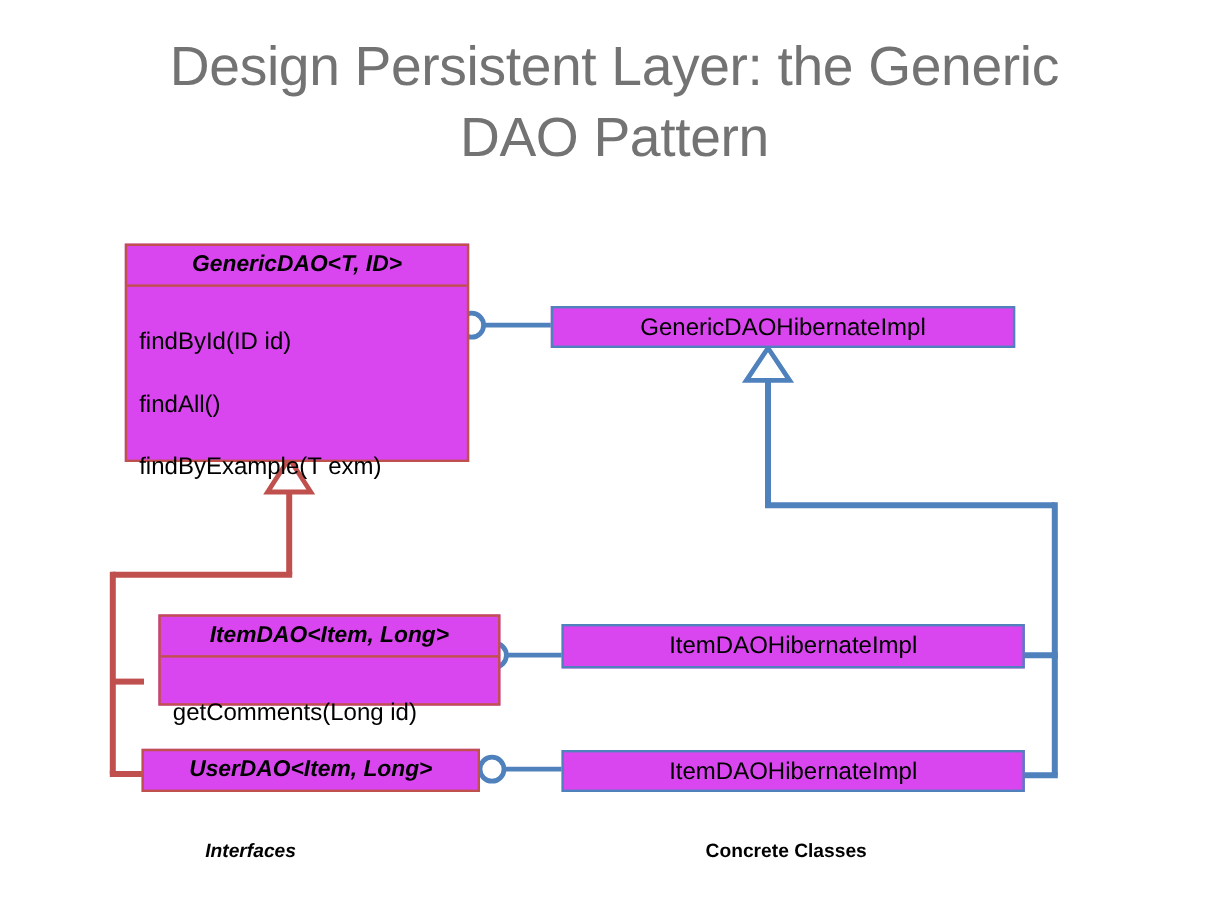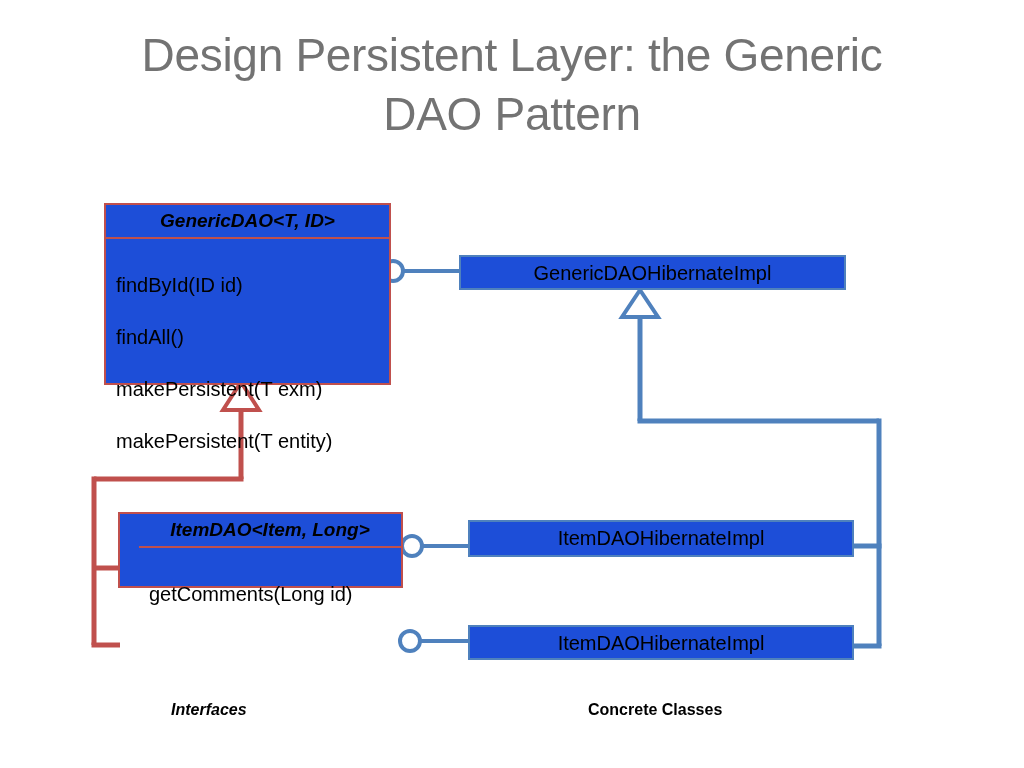--- a/index.html
+++ b/index.html
@@ -45,21 +45,21 @@
     left: 0; top: 0;
     width: 1024px;
     height: 768px;
     pointer-events: none;
   }
 
   
   .uml-box {
     position: absolute;
     box-sizing: border-box;
-    background: #1d4ed8;
+    background: #d946ef;
     display: flex;
     flex-direction: column;
   }
   .uml-box.iface {
     border: 2.5px solid #C0504D;
   }
   .uml-box.impl {
     border: 2.5px solid #4F81BD;
   }
 
@@ -159,32 +159,34 @@
       <line x1="420" y1="641" x2="468" y2="641"></line>
       <circle cx="410" cy="641" r="10" fill="#ffffff"></circle>
     </g>
   </svg>
 
   <div class="uml-box iface" style="left:104px; top:203px; width:287px; height:182px;">
     <div class="box-title divided">GenericDAO&lt;T, ID&gt;</div>
     <div class="box-body">
       <span class="member">findById(ID id)</span>
       <span class="member">findAll()</span>
-      <span class="member">makePersistent(T exm)</span>
-      <span class="member">makePersistent(T entity)</span>
+      <span class="member">findByExample(T exm)</span>
     </div>
   </div>
 
-  <div class="uml-box iface" style="left:118px; top:512px; width:285px; height:76px;padding-left:19px;">
+  <div class="uml-box iface" style="left:132px; top:512px; width:285px; height:76px;">
     <div class="box-title divided">ItemDAO&lt;Item, Long&gt;</div>
     <div class="box-body">
       <span class="member">getComments(Long id)</span>
     </div>
   </div>
 
+  <div class="uml-box iface" style="left:118px; top:624px; width:282px; height:36px;">
+    <div class="box-title">UserDAO&lt;Item, Long&gt;</div>
+  </div>
 
   <div class="uml-box impl" style="left:459px; top:255px; width:387px; height:35px;align-items:center;">
     <div class="box-title plain">GenericDAOHibernateImpl</div>
   </div>
 
   <div class="uml-box impl" style="left:468px; top:520px; width:386px; height:37px;">
     <div class="box-title plain">ItemDAOHibernateImpl</div>
   </div>
 
   <div class="uml-box impl" style="left:468px; top:625px; width:386px; height:35px;">

